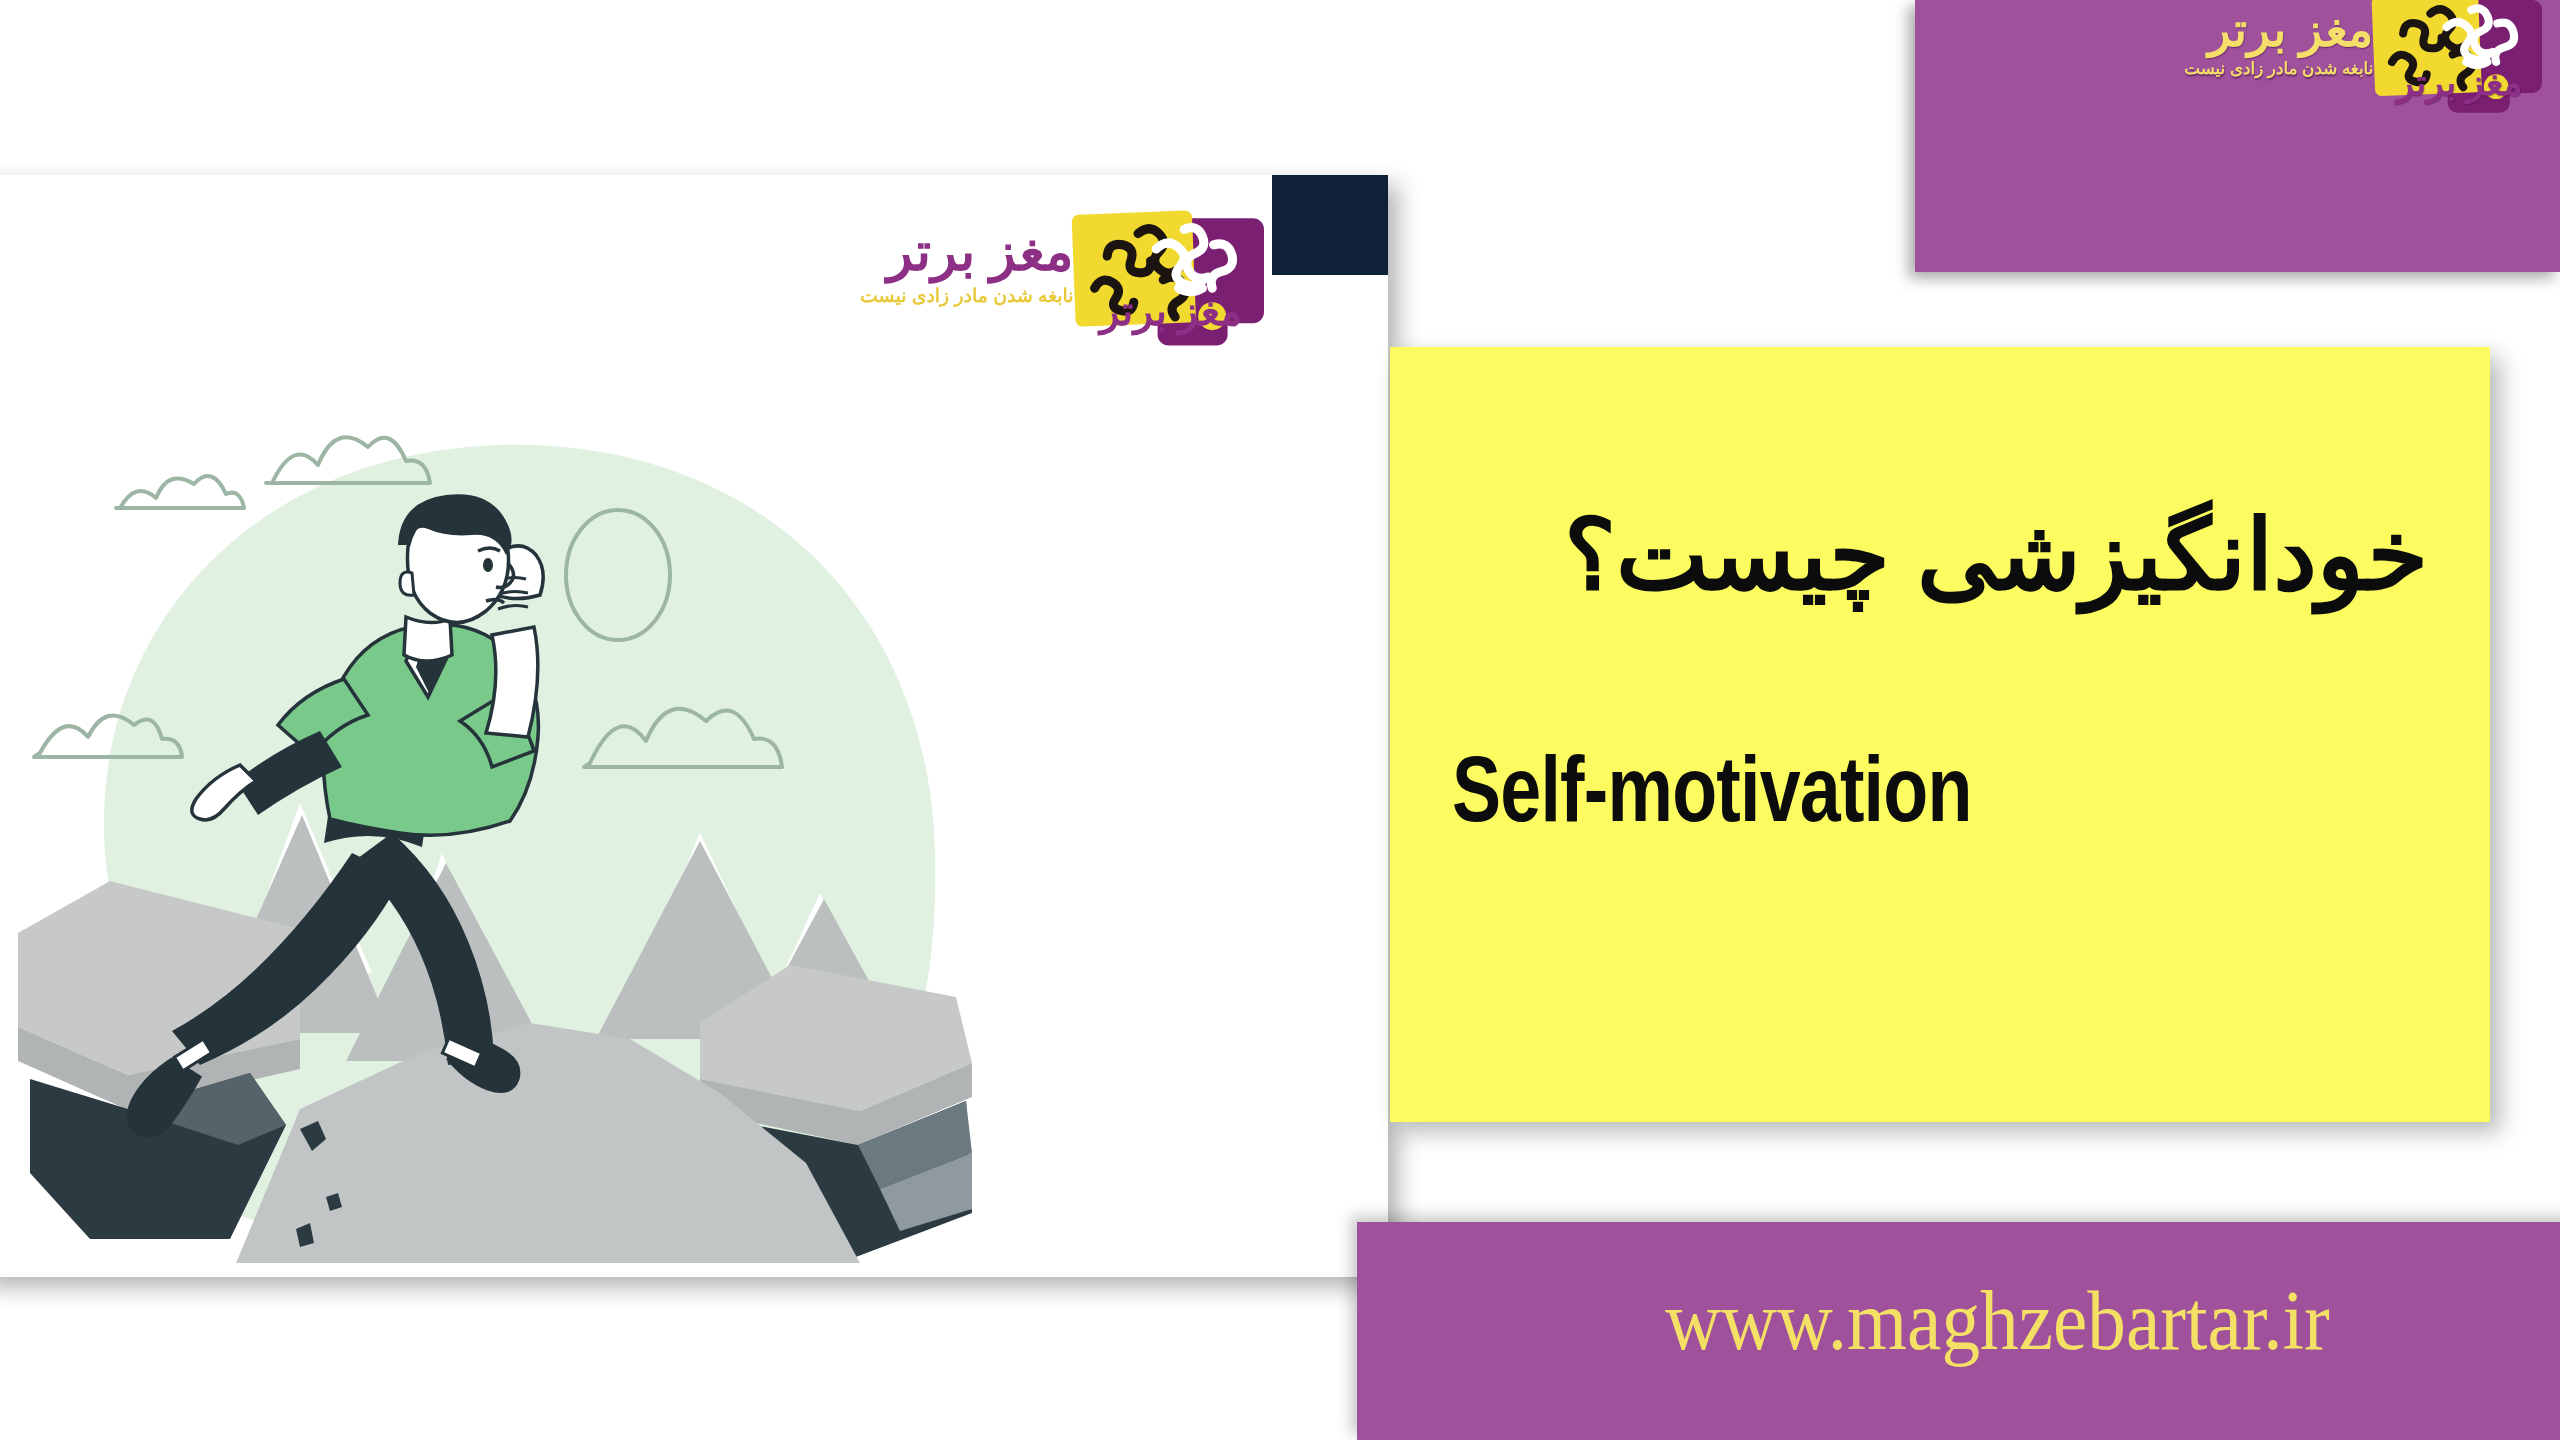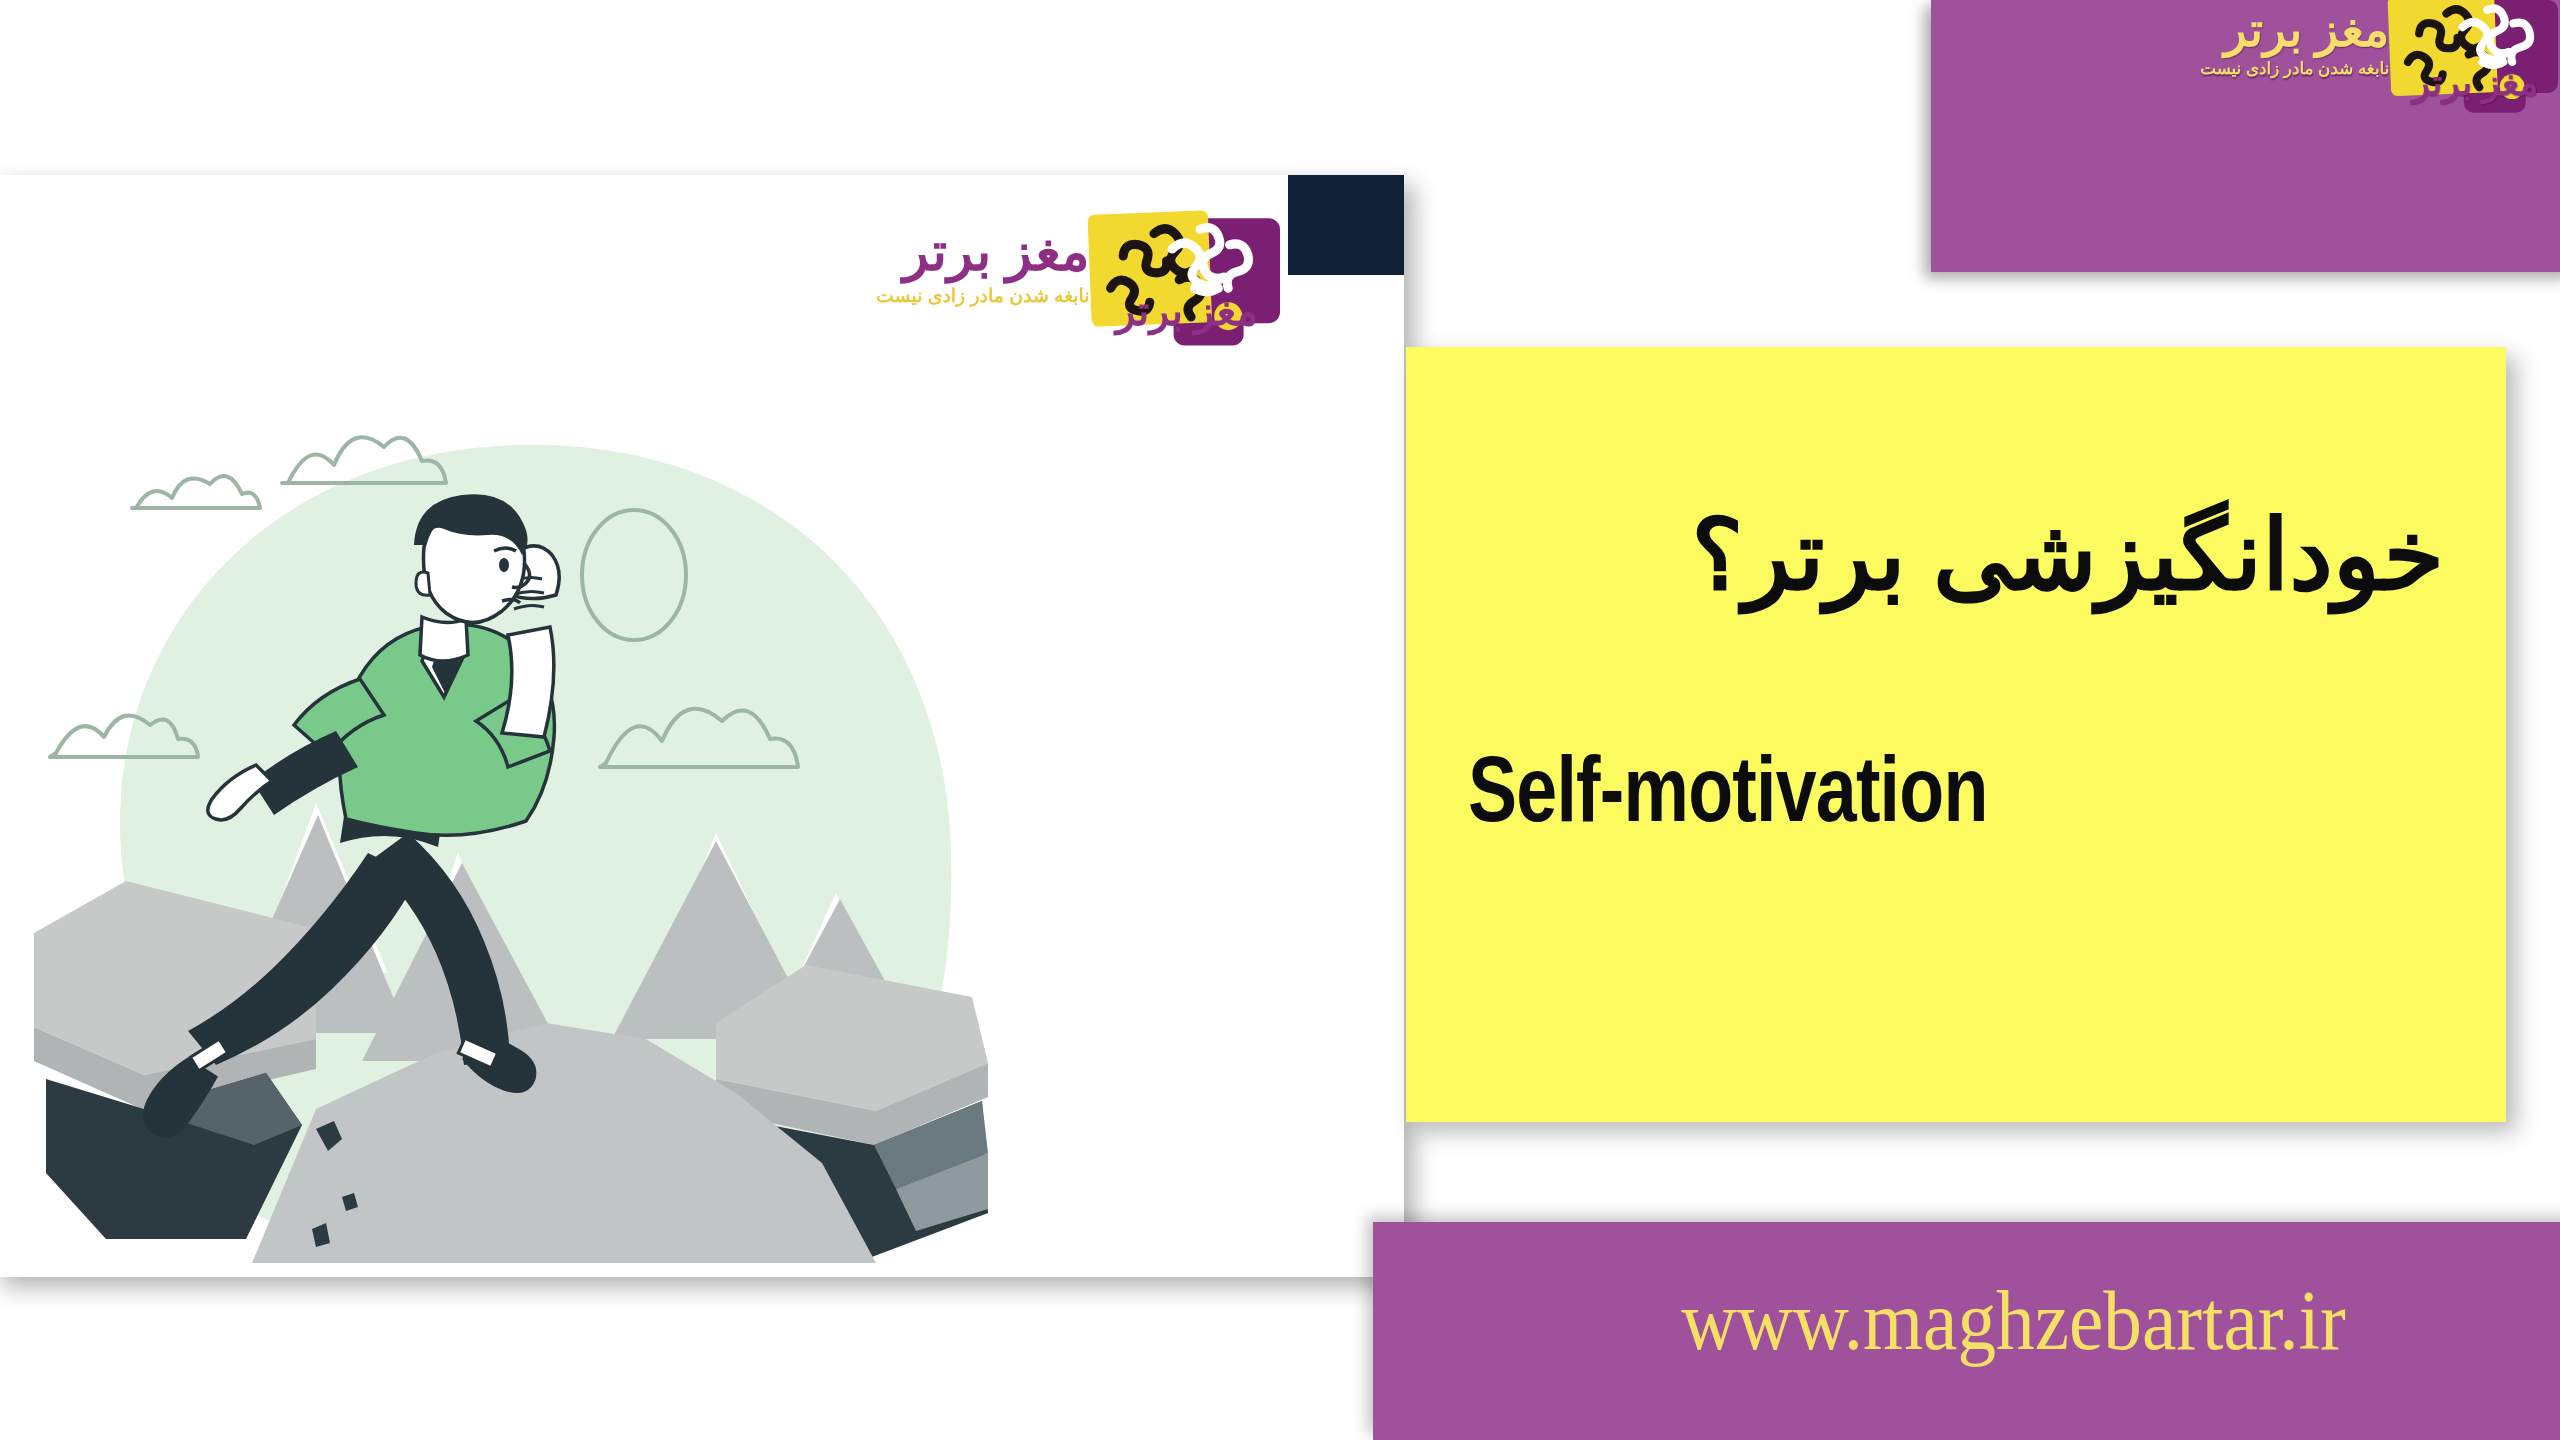--- a/index.html
+++ b/index.html
@@ -3,21 +3,21 @@
 <meta charset="utf-8">
 <style>
   html,body{margin:0;padding:0;}
   body{
     width:2560px;height:1440px;
     background:#ffffff;
     font-family:"Liberation Sans",sans-serif;
     overflow:hidden;
     position:relative;
   }
-  .stage{position:absolute;inset:0;background:#ffffff;margin-left:16px;}
+  .stage{position:absolute;inset:0;background:#ffffff;}
 
   
   .top-banner{
     position:absolute;left:1915px;top:0;width:645px;height:272px;
     background:#a0519c;
     box-shadow:-6px 6px 14px rgba(0,0,0,.35);
     overflow:hidden;
   }
   .top-banner .logo-wrap{
     position:absolute;right:18px;top:-10px;
@@ -297,21 +297,21 @@
 
           <path fill="none" stroke="#25333a" stroke-width="3.5" d="M508 230 q10 12 2 20 q-6 6 -14 4"></path>
 
           <path fill="none" stroke="#25333a" stroke-width="3.5" d="M486 268 q12 -4 18 2"></path>
         </g>
       </svg>
     </div>
   </div>
 
   <div class="yellow-panel">
-    <div class="fa-title">خودانگیزشی برتر؟</div>
+    <div class="fa-title">خودانگیزشی چیست؟</div>
     <div class="en-title">Self-motivation</div>
   </div>
 
   <div class="bottom-banner">
     <div class="url">www.maghzebartar.ir</div>
   </div>
 
 </div>
 
 </body></html>

